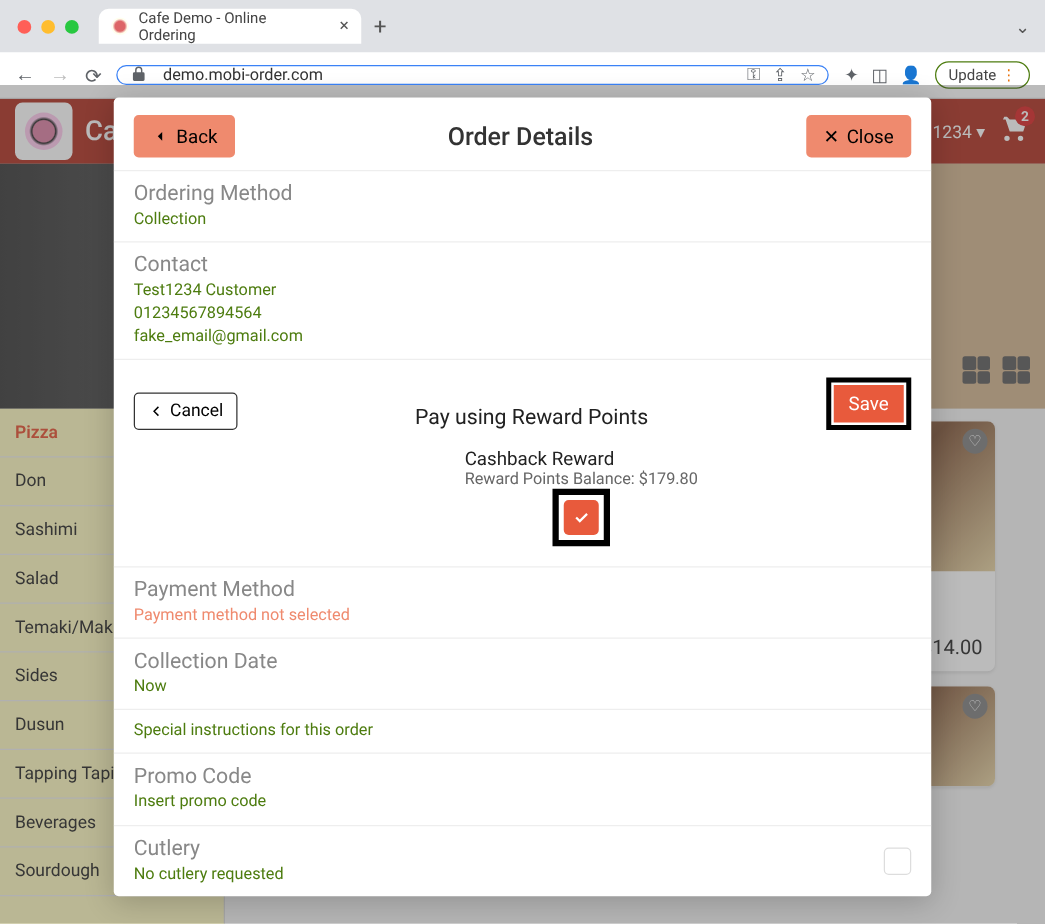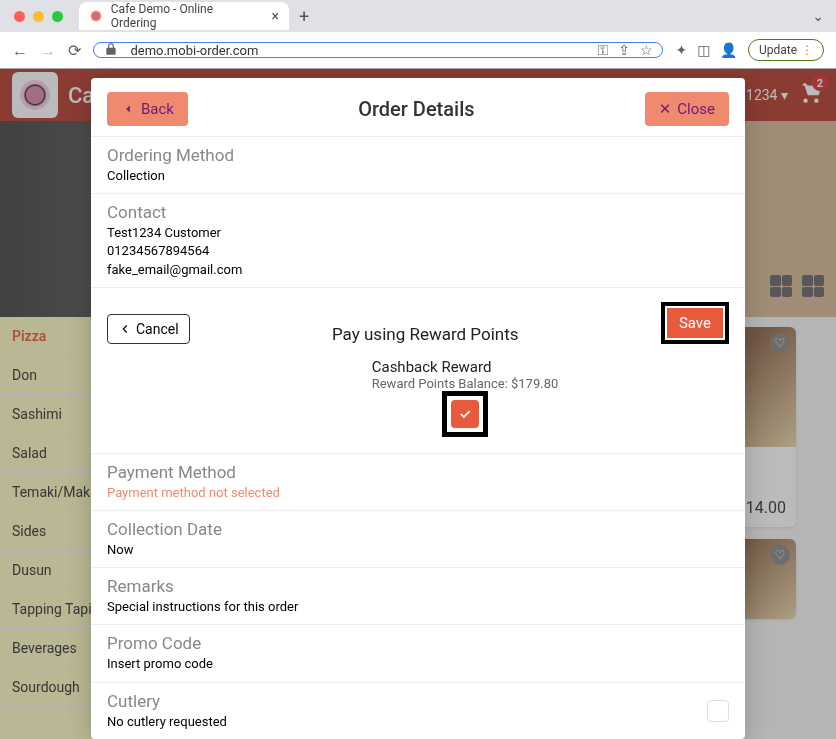--- a/index.html
+++ b/index.html
@@ -1,20 +1,20 @@
 <!DOCTYPE html>
 <html><head>
 <meta charset="utf-8">
 <style>
   * { box-sizing: border-box; margin: 0; padding: 0; font-family: -apple-system, BlinkMacSystemFont, "Segoe UI", Roboto, sans-serif; }
   body { width: 836px; height: 739px; overflow: hidden; background: #f0f0f0; position: relative; }
 
   
   .browser-chrome { background: #fff; border-bottom: 1px solid #ddd; }
-  .tab-bar { display: flex; align-items: center; height: 32px; background: #dfe1e5; padding: 0 4px; }
+  .tab-bar { display: flex; align-items: center; height: 42px; background: #dfe1e5; padding: 0 4px; }
   .traffic-lights { display: flex; gap: 8px; padding: 0 10px; }
   .tl { width: 11px; height: 11px; border-radius: 50%; }
   .tl.red { background: #ff5f57; }
   .tl.yellow { background: #ffbd2e; }
   .tl.green { background: #28c840; }
   .tab { display: flex; align-items: center; gap: 8px; background: #fff; height: 28px; padding: 0 10px; border-radius: 8px 8px 0 0; margin-left: 6px; font-size: 12px; color: #444; max-width: 210px; }
   .tab-favicon { width: 14px; height: 14px; background: radial-gradient(circle,#d66 40%, #ffe 60%); border-radius: 50%; }
   .tab-close { font-size: 14px; color: #555; margin-left: 4px; }
   .tab-plus { margin-left: 10px; color: #555; font-size: 18px; }
   .tab-spacer { flex: 1; }
@@ -60,26 +60,26 @@
   .card-name { font-size:13px; color:#e85a3c; margin-bottom:26px; }
   .card-name.dark { color:#333; }
   .card-price { text-align:right; font-size:16px; color:#333; }
   .row2 .card-img { height:80px; }
   .row2 { margin-top:12px; }
 
   
   .overlay { position:absolute; top:68px; left:0; right:0; bottom:0; background:rgba(60,60,60,.35); display:flex; justify-content:center; align-items:flex-start; }
   .modal { width:654px; background:#fff; border-radius:4px; margin-top:10px; box-shadow:0 4px 24px rgba(0,0,0,.2); overflow:hidden; }
   .modal-head { display:flex; align-items:center; justify-content:space-between; padding:14px 16px 10px; }
-  .btn-salmon { background:#ef8a6e; color:#701a75; border:none; border-radius:4px; padding:8px 14px; font-size:15px; display:flex; align-items:center; gap:6px; cursor:pointer; }
+  .btn-salmon { background:#ef8a6e; color:#000000; border:none; border-radius:4px; padding:8px 14px; font-size:15px; display:flex; align-items:center; gap:6px; cursor:pointer; }
   .modal-title { font-size:20px; color:#333; font-weight:500; }
   .modal-sec { padding:8px 16px; border-top:1px solid #eee; }
   .modal-sec:first-of-type { border-top:none; }
   .sec-heading { font-size:17px; color:#888; margin-bottom:2px; }
-  .sec-sub { font-size:13px; color:#000000; line-height:1.4; }
+  .sec-sub { font-size:13px; color:#4d7c0f; line-height:1.4; }
   .sec-sub.err { color:#ef8a6e; }
 
   .reward-bar { display:flex; align-items:flex-end; justify-content:space-between; padding:14px 16px 8px; border-top:1px solid #eee; }
   .cancel-btn { border:1px solid #333; background:#fff; border-radius:4px; padding:6px 10px; font-size:14px; display:flex; align-items:center; gap:4px; cursor:pointer; }
   .reward-title { font-size:17px; color:#222; }
   .save-wrap { border:4px solid #000; padding:2px; }
   .save-btn { background:#e85a3c; color:#fff; border:none; padding:6px 12px; font-size:15px; cursor:pointer; }
 
   .reward-row { display:flex; align-items:center; padding:6px 16px 16px 110px;flex-direction:column; }
   .reward-info { flex:1; }
@@ -287,21 +287,20 @@
       <div class="sec-heading">Payment Method</div>
       <div class="sec-sub err">Payment method not selected</div>
     </div>
 
     <div class="modal-sec">
       <div class="sec-heading">Collection Date</div>
       <div class="sec-sub">Now</div>
     </div>
 
     <div class="modal-sec">
-      <div class="sec-heading">Remarks</div>
       <div class="sec-sub">Special instructions for this order</div>
     </div>
 
     <div class="modal-sec">
       <div class="sec-heading">Promo Code</div>
       <div class="sec-sub">Insert promo code</div>
     </div>
 
     <div class="modal-sec">
       <div class="cutlery-row">

